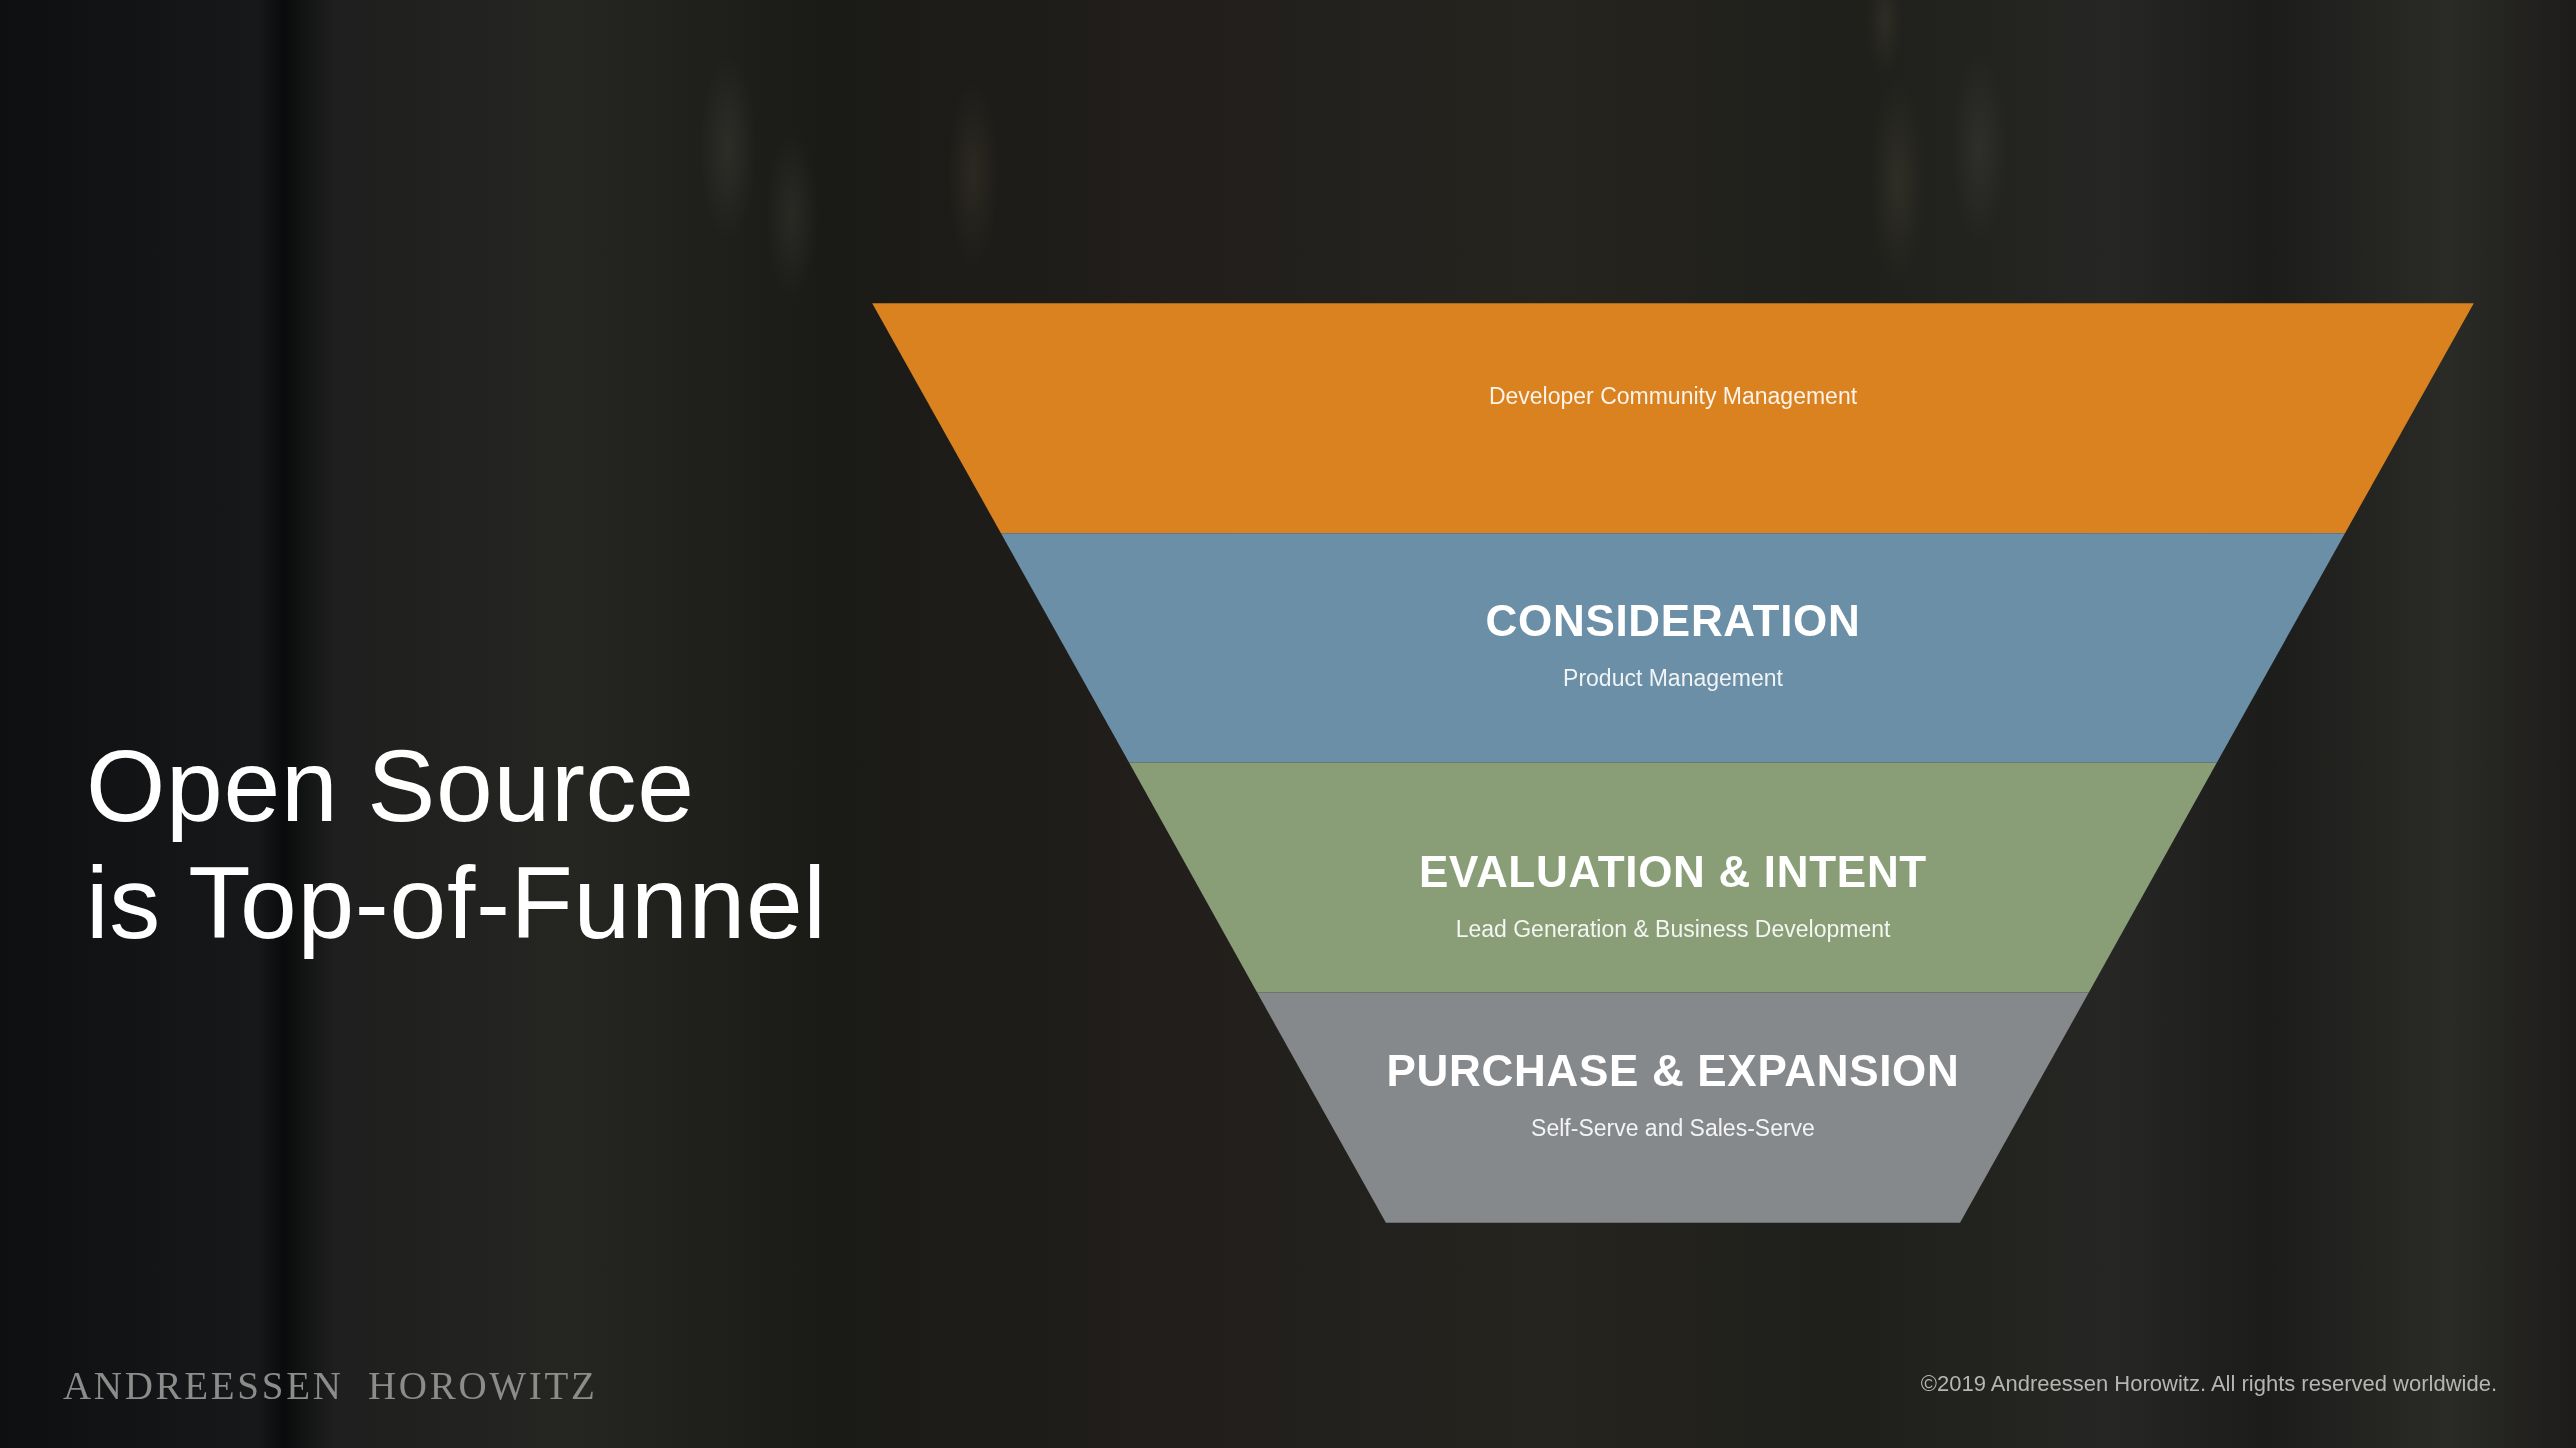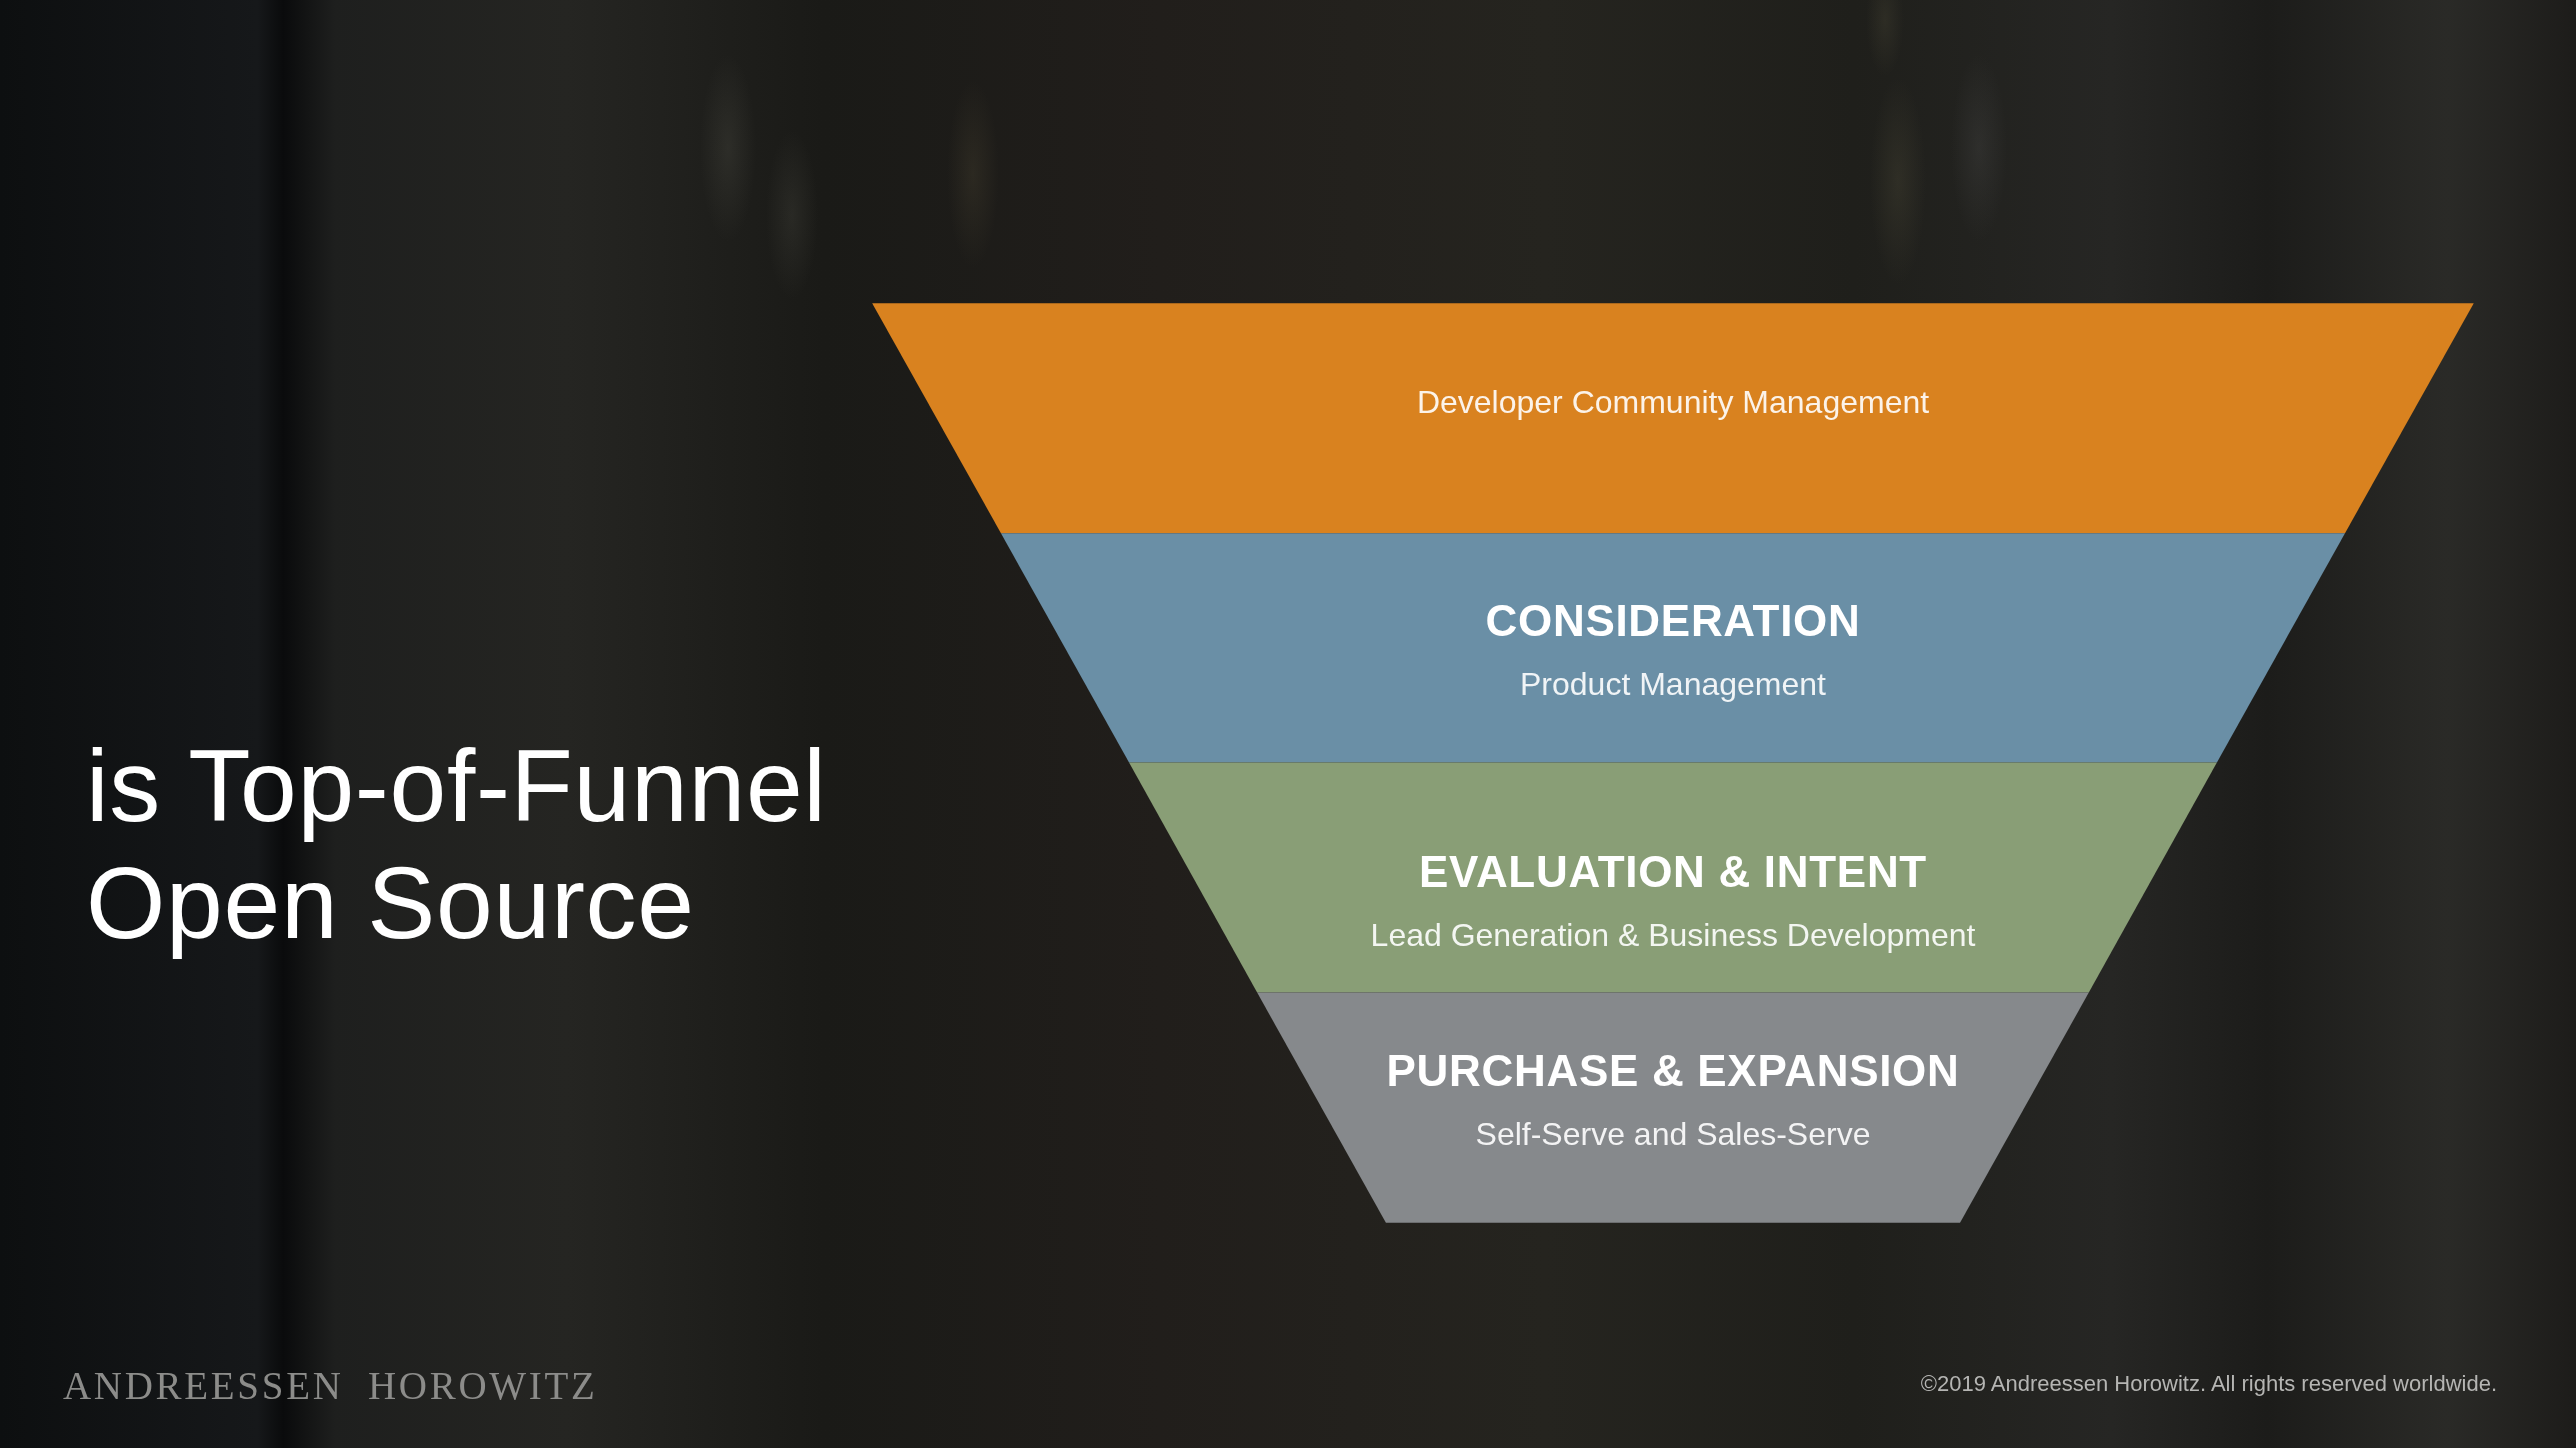--- a/index.html
+++ b/index.html
@@ -26,41 +26,41 @@
     }
     .title span { display: block; }
     svg.funnel { position: absolute; left: 0; top: 0; }
     .stage-text {
       position: absolute; left: 872px; width: 1602px; text-align: center; color: #ffffff;
     }
     .stage-title {
       display: block; font-weight: 700; font-size: 44px; letter-spacing: 0.7px; line-height: 54px;
     }
     .stage-sub {
-      display: block; font-size: 32px; line-height: 40px; margin-top: 16px; color: rgba(255,255,255,0.9);
+      display: block; font-size: 23px; line-height: 40px; margin-top: 10px; color: rgba(255,255,255,0.9);
     }
     .logo {
       position: absolute; left: 63px; top: 1363px; color: #8c8c8a;
       font-family: "Liberation Serif", "DejaVu Serif", serif;
       font-size: 39px; letter-spacing: 2.7px; word-spacing: 12px;
     }
     .copyright {
       position: absolute; right: 79px; top: 1371px; color: #b5b5b3;
       font-size: 22px;
       text-align: right;
     }
   </style>
 </head>
 <body>
 
 <div class="bg"></div>
 
 <h1 class="title">
+  <span>Open Source</span>
   <span>is Top-of-Funnel</span>
-  <span>Open Source</span>
 </h1>
 
 <svg class="funnel" width="2576" height="1448" viewBox="0 0 3840 2159">
   <polygon points="1300,452 3688,452 3496,795 1492,795" fill="#d9821f"></polygon>
   <polygon points="1492,795 3496,795 3305,1137 1683,1137" fill="#6a8fa6"></polygon>
   <polygon points="1683,1137 3305,1137 3114,1480 1874,1480" fill="#899e76"></polygon>
   <polygon points="1874,1480 3114,1480 2922,1823 2066,1823" fill="#86898c"></polygon>
 </svg>
 
 <div class="stage-text" style="top:366px;">

